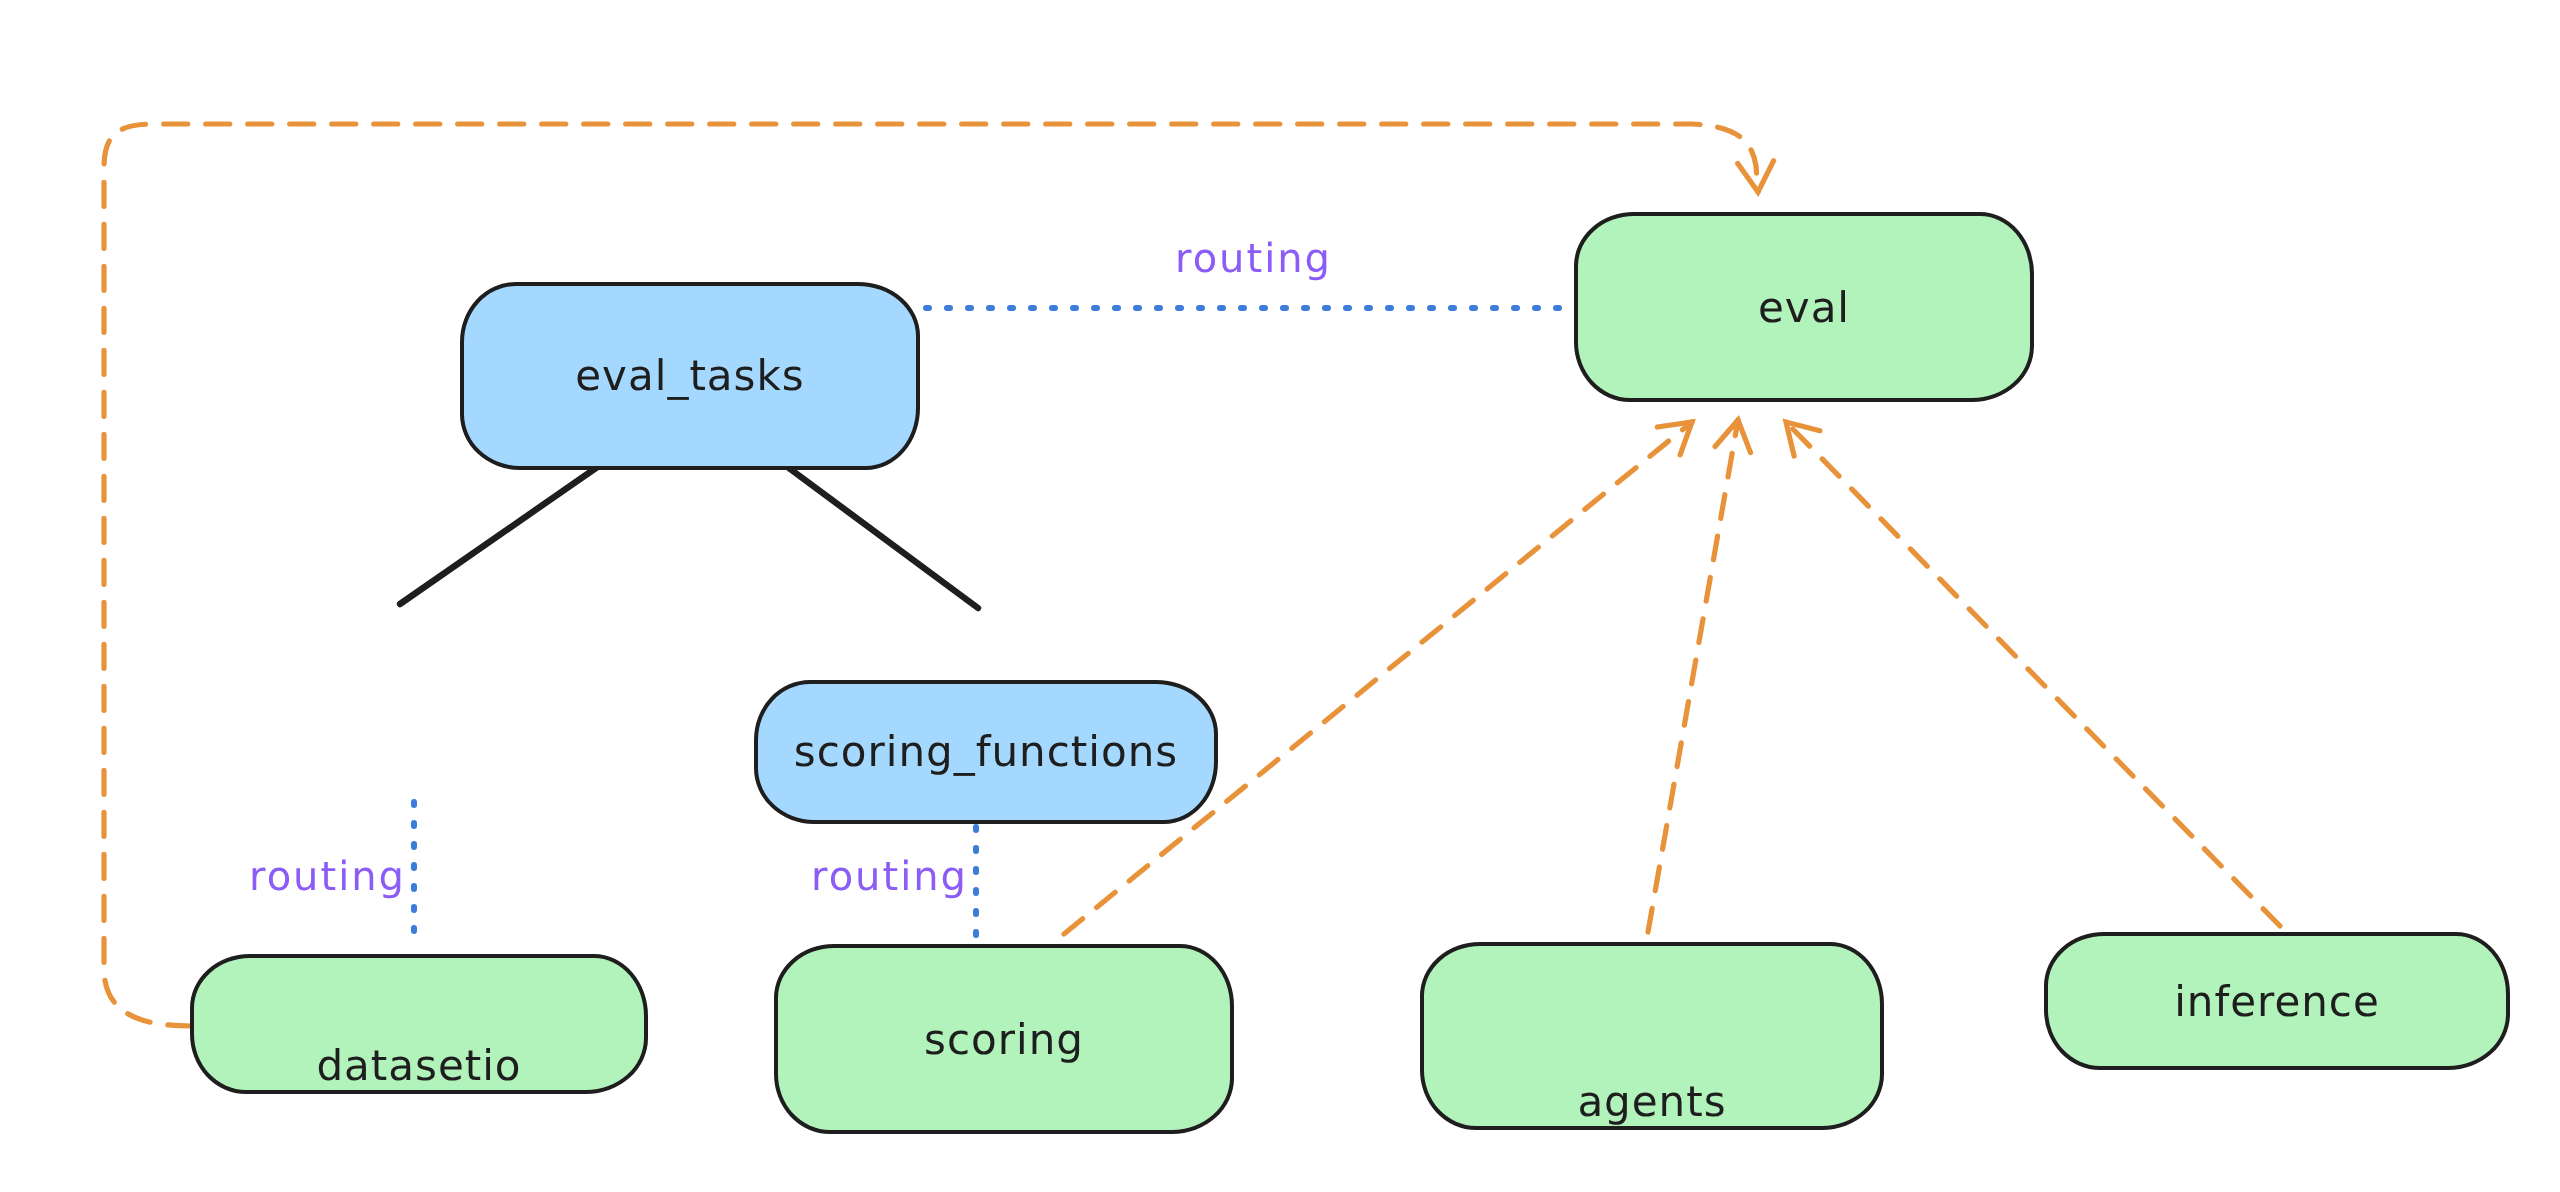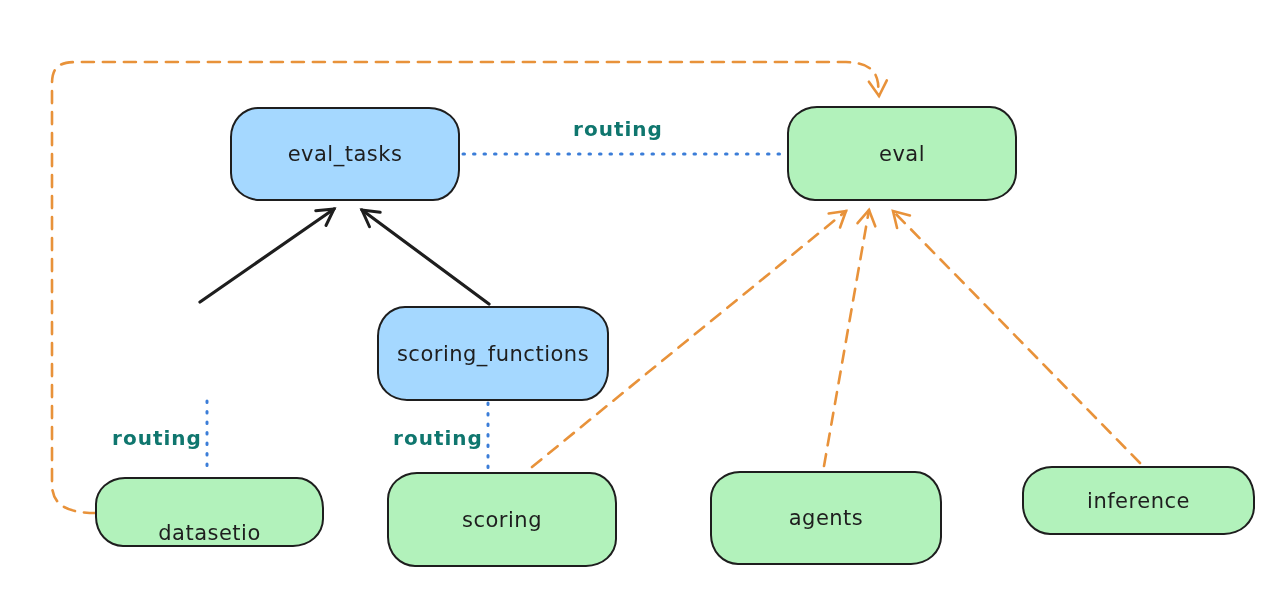--- a/index.html
+++ b/index.html
@@ -13,28 +13,28 @@
   .edges{position:absolute;left:0;top:0;width:1280px;height:596px;}
   .node{
     position:absolute;
     box-sizing:border-box;
     border:2.5px solid #1e1e1e;
     display:flex;align-items:center;justify-content:center;
     font-size:21px;color:#1e1e1e;
     letter-spacing:0.5px;
     background:#fff;
   }
-  .node.blue{background:#a5d8ff;border-radius:28px 31px 27px 30px / 30px 27px 31px 28px;}
+  .node.blue{background:#a5d8ff;border-radius:28px 31px 27px 30px / 30px 27px 31px 28px;margin-top:34px;}
   .node.green{background:#b2f2bb;border-radius:30px 27px 31px 28px / 27px 31px 28px 30px;}
   .edge-label{
     position:absolute;
-    color:#0f766e;
-    font-size:20px;font-weight:700;
+    color:#8b5cf6;
+    font-size:20px;font-weight:400;
     letter-spacing:1px;
-    text-align:center;
+    text-align:right;
   }
 </style>
 </head>
 <body>
 
 <div class="canvas">
 
   <svg class="edges" viewBox="0 0 1280 596" xmlns="http://www.w3.org/2000/svg">
     <defs>
       <marker id="arrowBlack" markerUnits="userSpaceOnUse" markerWidth="34" markerHeight="34" refX="25" refY="17" orient="auto">
@@ -60,33 +60,33 @@
 
   <div class="node blue" style="left:230px;top:107px;width:230px;height:94px;">
     <span>eval_tasks</span>
   </div>
 
   <div class="node green" style="left:787px;top:106px;width:230px;height:95px;justify-content:center;">
     <span>eval</span>
   </div>
 
 
-  <div class="node blue" style="left:377px;top:306px;width:232px;height:95px;">
+  <div class="node blue" style="left:377px;top:306px;width:232px;height:72px;">
     <span>scoring_functions</span>
   </div>
 
   <div class="node green" style="left:95px;top:477px;width:229px;height:70px;align-items:flex-end;">
     <span>datasetio</span>
   </div>
 
   <div class="node green" style="left:387px;top:472px;width:230px;height:95px;">
     <span>scoring</span>
   </div>
 
-  <div class="node green" style="left:710px;top:471px;width:232px;height:94px;">
+  <div class="node green" style="left:710px;top:471px;width:232px;height:94px;align-items:flex-end;">
     <span>agents</span>
   </div>
 
   <div class="node green" style="left:1022px;top:466px;width:233px;height:69px;">
     <span>inference</span>
   </div>
 
   <div class="edge-label" style="left:570px;top:117px;width:96px;">routing</div>
   <div class="edge-label" style="left:111px;top:426px;width:92px;">routing</div>
   <div class="edge-label" style="left:392px;top:426px;width:92px;">routing</div>

